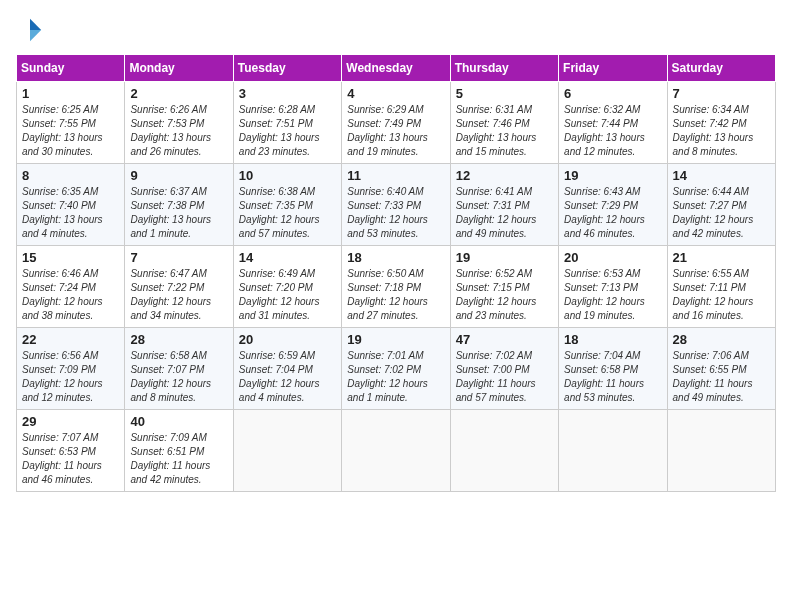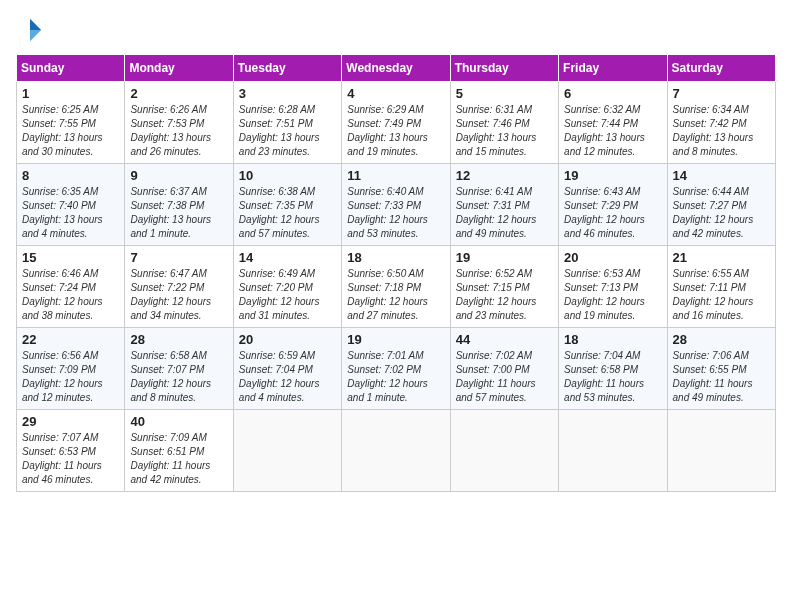--- a/index.html
+++ b/index.html
@@ -220,21 +220,21 @@
         </td>
         <td>
           <span class="day-number">20</span>
           <div class="cell-text">Sunrise: 6:59 AM<br>Sunset: 7:04 PM<br>Daylight: 12 hours and 4 minutes.</div>
         </td>
         <td>
           <span class="day-number">19</span>
           <div class="cell-text">Sunrise: 7:01 AM<br>Sunset: 7:02 PM<br>Daylight: 12 hours and 1 minute.</div>
         </td>
         <td>
-          <span class="day-number">44</span>
+          <span class="day-number">47</span>
           <div class="cell-text">Sunrise: 7:02 AM<br>Sunset: 7:00 PM<br>Daylight: 11 hours and 57 minutes.</div>
         </td>
         <td>
           <span class="day-number">18</span>
           <div class="cell-text">Sunrise: 7:04 AM<br>Sunset: 6:58 PM<br>Daylight: 11 hours and 53 minutes.</div>
         </td>
         <td>
           <span class="day-number">28</span>
           <div class="cell-text">Sunrise: 7:06 AM<br>Sunset: 6:55 PM<br>Daylight: 11 hours and 49 minutes.</div>
         </td>

